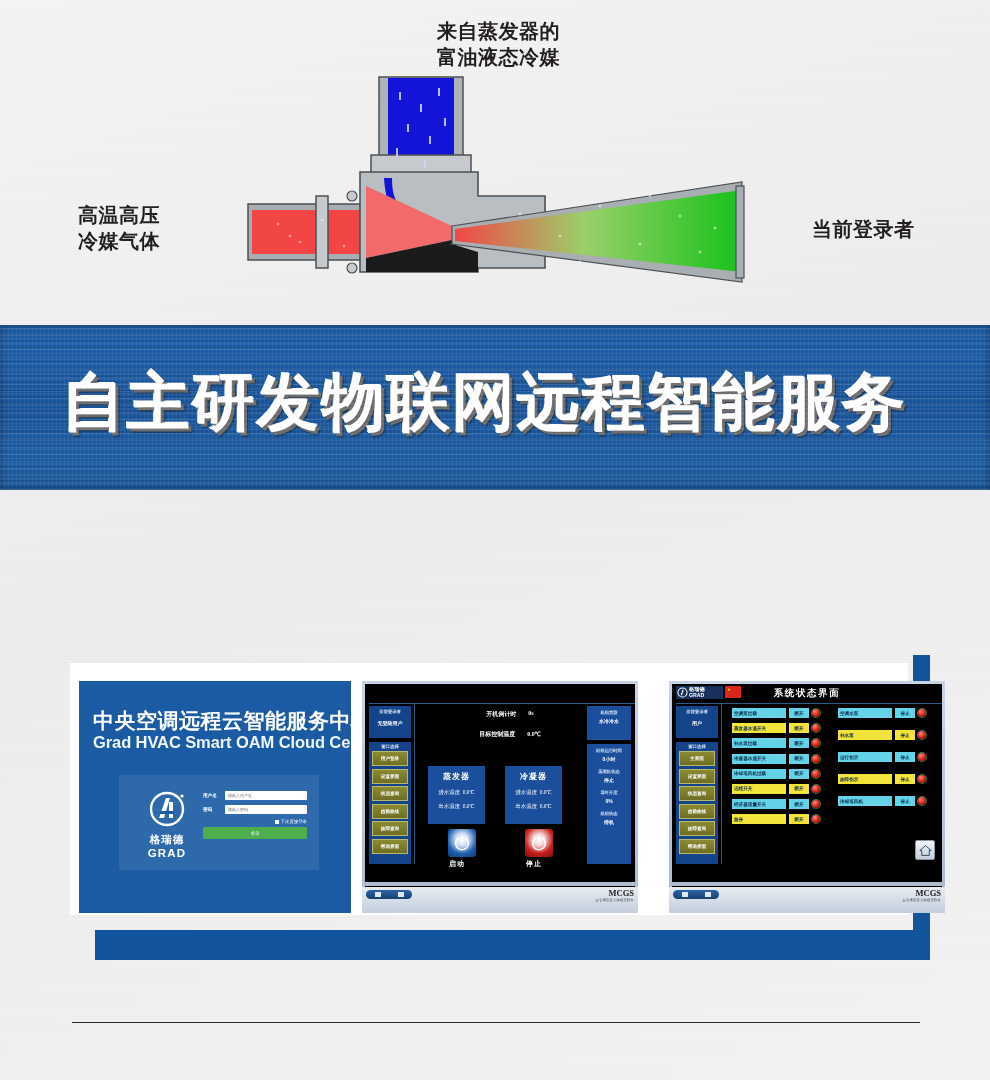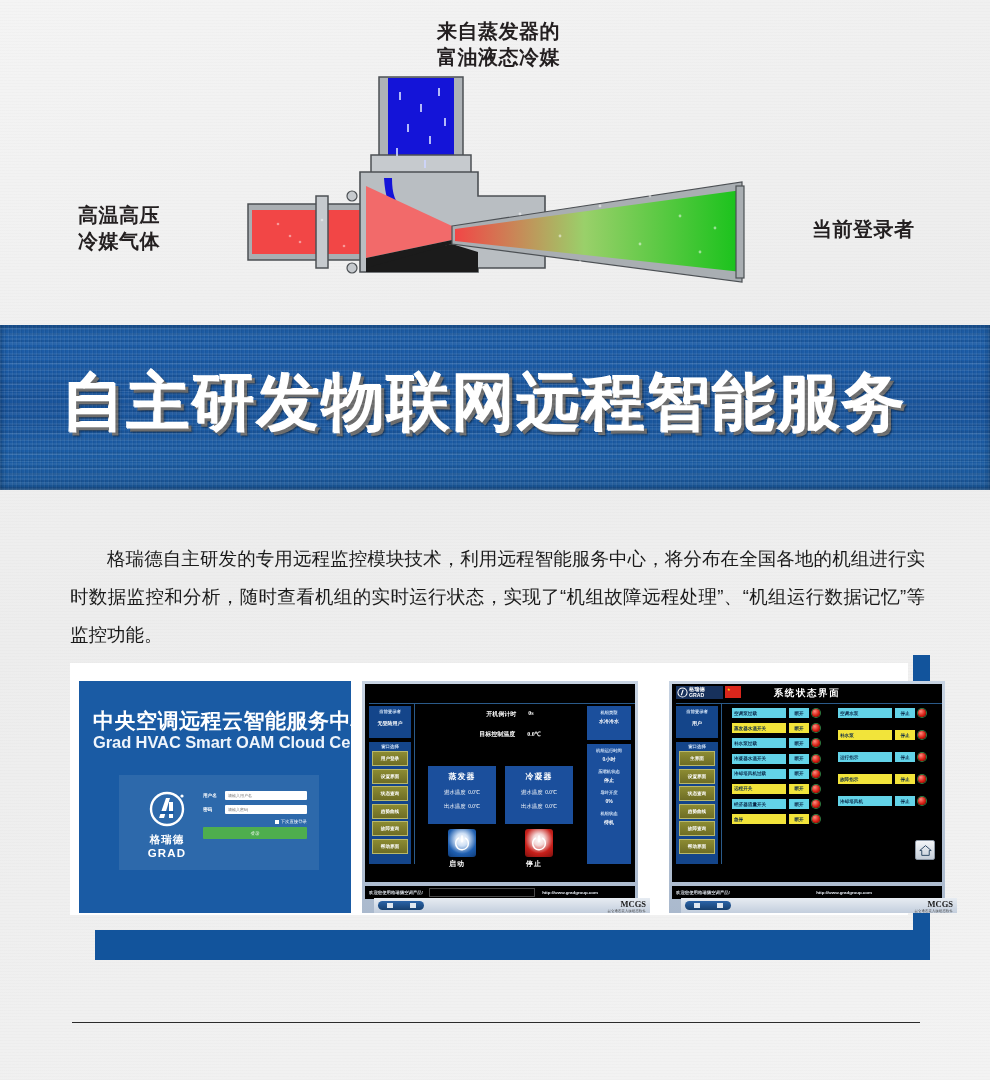--- a/index.html
+++ b/index.html
@@ -94,21 +94,21 @@
   .clock { position:absolute; right:5px; top:2px; text-align:right; color:#c23a2c;
     font-size:4.6px; line-height:1.35; }
   .clock .c2 { color:#a83226; }
   .hline { position:absolute; left:4px; top:19px; width:268px; height:1px; background:#2a5a8a; }
   .vline { position:absolute; left:49px; top:20px; width:1px; height:160px; background:#2a5a8a; }
   .footbar { position:absolute; left:3px; bottom:14px; width:270px; height:13px; background:#000;
     display:flex; align-items:center; }
   .foot-left { font-size:4.4px; color:#d8dde4; margin-left:4px; font-weight:bold;}
   .foot-input { width:106px; height:9px; border:1px solid #4a4a4a; background:#000; margin-left:6px;}
   .foot-url { font-size:4.4px; color:#e9eef5; margin-left:7px; font-weight:bold;}
-  .mcgs-base { position:absolute; left:12px; bottom:0; width:100%; height:15px;
+  .mcgs-base { position:absolute; left:0; bottom:0; width:100%; height:26px;
     background:linear-gradient(180deg,#e7ecf2 0%, #c3cedd 100%); }
   .base-pill { position:absolute; left:4px; top:3px; width:46px; height:9px; border-radius:6px;
     background:linear-gradient(180deg,#2b64a8,#17406f); display:flex; align-items:center; justify-content:space-around;}
   .base-pill span { width:6px; height:5px; background:#dfe7f0; display:inline-block; }
   .mcgs-wm { position:absolute; right:4px; top:1px; text-align:right; }
   .mcgs-wm .big { font-size:8.5px; font-weight:bold; color:#1a1a1a; font-family:"Liberation Serif", serif;}
   .mcgs-wm .sml { font-size:3.3px; color:#3d3d3d; letter-spacing:.2px;}
 
   
   .side-user { position:absolute; left:4px; top:22px; width:42px; height:32px; background:#14458a;
@@ -116,21 +116,21 @@
   .side-user .t { font-size:4.4px; color:#cfe0f5; font-weight:bold; }
   .side-user .v { font-size:5px; color:#ffffff; margin-top:6px; font-weight:bold; }
   .side-menu { position:absolute; left:4px; top:58px; width:42px; height:122px; background:#14458a; padding:2px; }
   .side-menu .hdr { font-size:4.4px; color:#cfe0f5; text-align:center; margin-bottom:2px; font-weight:bold;}
   .mitem { height:15px; margin:0 1px 2.6px 1px; background:linear-gradient(180deg,#8c8b32,#6e6d25);
     border:1px solid #b9b86a; display:flex; align-items:center; justify-content:center;
     font-size:4.6px; color:#fff; font-weight:bold; }
   .kv-top { position:absolute; left:72px; top:26px; width:146px; }
   .kvline { display:flex; justify-content:center; gap:12px; font-size:6px; color:#fff;
     font-family:"Liberation Serif", serif; font-weight:bold; margin-bottom:11px; }
-  .vessel { position:absolute; width:68px; height:58px; background:#1b4f9c; top:82px;
+  .vessel { position:absolute; width:57px; height:58px; background:#1b4f9c; top:82px;
     text-align:center; padding-top:5px; }
   .v-evap { left:63px; }
   .v-cond { left:140px; }
   .vessel .vt { font-size:8px; color:#fff; font-weight:bold; font-family:"Liberation Serif", serif; letter-spacing:1px;}
   .vessel .vr { font-size:5.4px; color:#fff; margin-top:7px; font-family:"Liberation Serif", serif;}
   .pwr { position:absolute; top:145px; width:28px; height:28px; border-radius:3px; }
   .pwr-on { left:83px; background:radial-gradient(circle at 50% 38%, #ffffff 0%, #cfe0f5 28%, #1f5fb0 64%, #0d3a78 100%); }
   .pwr-off{ left:160px; background:radial-gradient(circle at 50% 38%, #ffffff 0%, #f3d7d7 26%, #c8201b 62%, #7d0f0c 100%); }
   .pwr-glyph { position:absolute; left:50%; top:50%; transform:translate(-50%,-50%);
     font-size:19px; color:#fff; line-height:1; }
@@ -248,21 +248,20 @@
 冷媒气体</div>
     <div class="dg-label dg-top">来自蒸发器的
 富油液态冷媒</div>
     <div class="dg-label dg-right">当前登录者</div>
   </div>
 
   <div class="banner">
     <div class="banner-title">自主研发物联网远程智能服务</div>
   </div>
 
-  <div class="para">格瑞德自主研发的专用远程监控模块技术，利用远程智能服务中心，将分布在全国各地的机组进行实时数据监控和分析，随时查看机组的实时运行状态，实现了“机组故障远程处理”、“机组运行数据记忆”等监控功能。</div>
 
   <div class="shot-wrap">
     <div class="shot-accent-r"></div>
     <div class="shot-accent-b"></div>
     <div class="shot-card">
 
       <div class="login">
         <div class="login-h1">中央空调远程云智能服务中心</div>
         <div class="login-h2">Grad HVAC Smart OAM Cloud Center</div>
         <div class="login-box">

